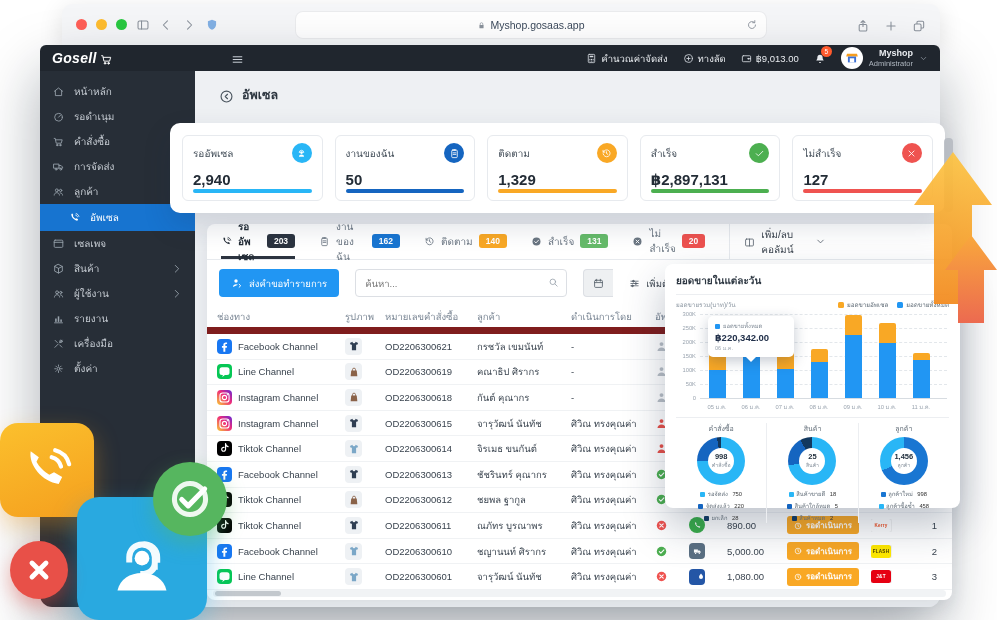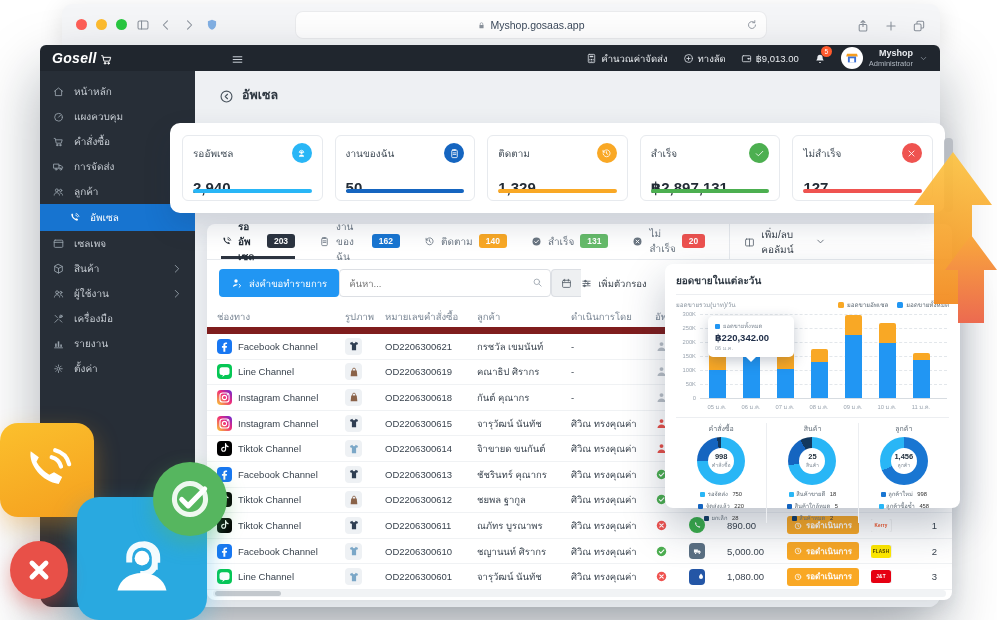--- a/index.html
+++ b/index.html
@@ -60,37 +60,37 @@
 
   
   .stats { position:absolute; left:130px; top:78px; width:775px; height:90px; background:#fff;
            border-radius:10px; box-shadow:0 12px 28px rgba(25,45,75,.16); display:flex; gap:12px;
            padding:12px; z-index:10; }
   .stat-card { flex:1; border:1px solid #e7eaee; border-radius:6px; padding:7px 10px 6px; position:relative; background:#fff; }
   .stat-top { display:flex; align-items:center; justify-content:space-between; }
   .stat-label { font-size:10px; color:#3f4a55; }
   .stat-ic { width:20px; height:20px; border-radius:50%; color:#fff; font-size:11px;
              display:flex; align-items:center; justify-content:center; }
-  .stat-value { font-size:15px; font-weight:bold; color:#232c36; margin-top:16px; }
+  .stat-value { font-size:15px; font-weight:bold; color:#232c36; margin-top:8px; }
   .stat-bar { position:absolute; left:10px; right:10px; bottom:7px; height:4px; border-radius:2px; }
 
   
   .table-card { position:absolute; left:167px; top:179px; width:745px; height:376px; background:#fff;
                 border-radius:8px; box-shadow:0 6px 18px rgba(25,45,75,.10); z-index:5; overflow:hidden; }
   .tabs { height:36px; display:flex; align-items:stretch; border-bottom:1px solid #e7eaee; padding:0 14px; }
   .tab { display:flex; align-items:center; gap:6px; font-size:10px; color:#6b7682; margin-right:24px;
          border-bottom:3px solid transparent; padding-top:2px; }
   .tab .ic { font-size:11px; }
   .tab.active { color:#222b35; font-weight:bold; border-bottom-color:#2c3440; }
   .tab-badge { color:#fff; font-size:8.5px; font-weight:bold; border-radius:3px; padding:2px 7px; }
   .tab-columns { margin-left:auto; margin-right:112px; display:flex; align-items:center; gap:6px;
                  border-left:1px solid #e7eaee; padding-left:14px; font-size:10px; color:#39424c; }
   .tab-columns .ic { font-size:11px; color:#5a646e; }
 
-  .toolbar { height:46px; display:flex; align-items:center; gap:0; padding:0 12px; }
+  .toolbar { height:46px; display:flex; align-items:center; gap:16px; padding:0 12px; }
   .btn-primary { height:28px; background:#2196f3; color:#fff; border:none; border-radius:4px;
                  font-size:9.5px; padding:0 12px; display:flex; align-items:center; gap:6px;
                  font-family:inherit; }
   .btn-primary .ic { font-size:12px; }
   .search-wrap { position:relative; }
   .search-wrap input { width:212px; height:28px; border:1px solid #dcdfe4; border-radius:4px;
                        font-size:9.5px; padding:0 24px 0 9px; color:#444; font-family:inherit; }
   .search-wrap .ic { position:absolute; right:8px; top:8px; font-size:11px; color:#9aa3ad; }
   .date-group { display:flex; }
   .date-addon { width:30px; height:28px; background:#eef0f2; border:1px solid #dcdfe4; border-right:none;
@@ -294,21 +294,21 @@
             <path d="M3.5 11 12 4.2 20.5 11"></path>
             <path d="M5.5 9.8V20h13V9.8"></path>
           </svg></span>
     <span>หน้าหลัก</span>
     </div>
       <div class="side-item">
     <span class="ic"><svg class="ic" viewBox="0 0 24 24" fill="none" stroke="currentColor" stroke-width="1.8" stroke-linecap="round" stroke-linejoin="round">
             <circle cx="12" cy="13" r="8"></circle>
             <path d="M12 13l4.2-4.2"></path>
           </svg></span>
-    <span>แผงควบคุม</span>
+    <span>รอดำเนุม</span>
     </div>
       <div class="side-item">
     <span class="ic"><svg class="ic" viewBox="0 0 24 24" fill="none" stroke="currentColor" stroke-width="1.8" stroke-linecap="round" stroke-linejoin="round">
             <path d="M3 5h2.2l2 10h10.5l2-7H6"></path>
             <circle cx="9.3" cy="19" r="1.5" fill="currentColor"></circle>
             <circle cx="15.8" cy="19" r="1.5" fill="currentColor"></circle>
           </svg></span>
     <span>คำสั่งซื้อ</span>
     </div>
       <div class="side-item">
@@ -361,33 +361,33 @@
             <circle cx="16.8" cy="9.3" r="2.3"></circle>
             <path d="M16 14.2c2.6.3 4.6 2 4.6 4.5"></path>
           </svg></span>
     <span>ผู้ใช้งาน</span>
     <span class="chev-r"><svg class="ic" viewBox="0 0 24 24" fill="none" stroke="currentColor" stroke-width="1.8" stroke-linecap="round" stroke-linejoin="round">
             <path d="M9.5 5l7 7-7 7"></path>
           </svg></span>
       </div>
       <div class="side-item">
     <span class="ic"><svg class="ic" viewBox="0 0 24 24" fill="none" stroke="currentColor" stroke-width="1.8" stroke-linecap="round" stroke-linejoin="round">
-            <path d="M4.5 19.5 11 13M13.5 10.5 19.5 4.5M5 5l4.5 4.5M14.5 14.5l4.5 4.5"></path>
-            <circle cx="17" cy="7" r="2.6"></circle>
-          </svg></span>
-    <span>เครื่องมือ</span>
-    </div>
-      <div class="side-item">
-    <span class="ic"><svg class="ic" viewBox="0 0 24 24" fill="none" stroke="currentColor" stroke-width="1.8" stroke-linecap="round" stroke-linejoin="round">
             <path d="M3.8 20.5h16.5"></path>
             <rect x="5" y="11.5" width="3.2" height="7" fill="currentColor" stroke="none"></rect>
             <rect x="10.4" y="7" width="3.2" height="11.5" fill="currentColor" stroke="none"></rect>
             <rect x="15.8" y="13.5" width="3.2" height="5" fill="currentColor" stroke="none"></rect>
           </svg></span>
     <span>รายงาน</span>
+    </div>
+      <div class="side-item">
+    <span class="ic"><svg class="ic" viewBox="0 0 24 24" fill="none" stroke="currentColor" stroke-width="1.8" stroke-linecap="round" stroke-linejoin="round">
+            <path d="M4.5 19.5 11 13M13.5 10.5 19.5 4.5M5 5l4.5 4.5M14.5 14.5l4.5 4.5"></path>
+            <circle cx="17" cy="7" r="2.6"></circle>
+          </svg></span>
+    <span>เครื่องมือ</span>
     </div>
       <div class="side-item">
     <span class="ic"><svg class="ic" viewBox="0 0 24 24" fill="none" stroke="currentColor" stroke-width="1.8" stroke-linecap="round" stroke-linejoin="round">
             <circle cx="12" cy="12" r="3"></circle>
             <path d="M12 4.2v2.4M12 17.4v2.4M4.2 12h2.4M17.4 12h2.4M6.5 6.5l1.7 1.7M15.8 15.8l1.7 1.7M17.5 6.5l-1.7 1.7M8.2 15.8l-1.7 1.7"></path>
           </svg></span>
     <span>ตั้งค่า</span>
     </div>
     </div>
 
@@ -711,21 +711,21 @@
       <span>Tiktok Channel</span>
           </div>
     <div class="cell" style="width:40px">
       <span class="pimg" style="color:#7ba7c7">
               <svg class="ic" viewBox="0 0 24 24" fill="none" stroke="currentColor" stroke-width="1.8" stroke-linecap="round" stroke-linejoin="round">
                 <path d="M9 3.5 3.8 6.2 5.8 9.8l2-.7V20.5h8.4V9.1l2 .7 2-3.6L15 3.5a3 3 0 0 1-6 0z" fill="currentColor" stroke="none"></path>
               </svg>
             </span>
           </div>
     <div class="cell" style="width:92px">OD2206300614</div>
-    <div class="cell" style="width:94px">จิาขายด ขนกันต์</div>
+    <div class="cell" style="width:94px">จิรเมธ ขนกันต์</div>
     <div class="cell" style="width:84px">ศิวิณ ทรงคุณค่า</div>
     <div class="cell" style="width:34px">
             <span class="upsell-ic" style="color:#e85048"><svg class="ic" viewBox="0 0 24 24" fill="none" stroke="currentColor" stroke-width="1.8" stroke-linecap="round" stroke-linejoin="round">
                 <circle cx="12" cy="7.6" r="3.6" fill="currentColor" stroke="none"></circle>
                 <path d="M4.5 20.5c.5-4.4 3.4-6.6 7.5-6.6s7 2.2 7.5 6.6z" fill="currentColor" stroke="none"></path>
               </svg></span>
           </div>
     <div class="cell" style="width:38px"></div>
     <div class="cell" style="width:60px"></div>
     <div class="cell" style="width:84px"></div>

